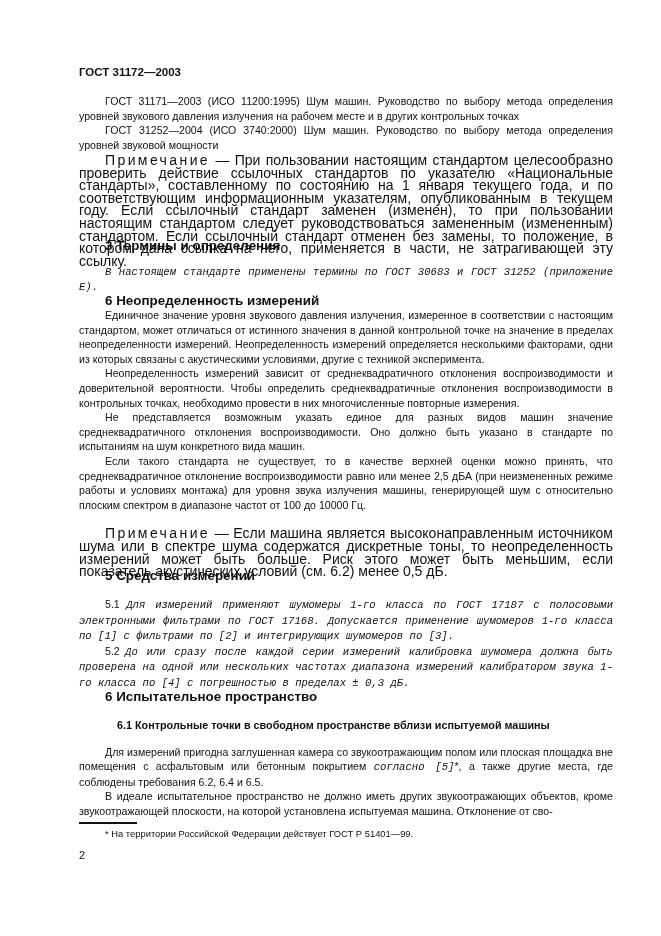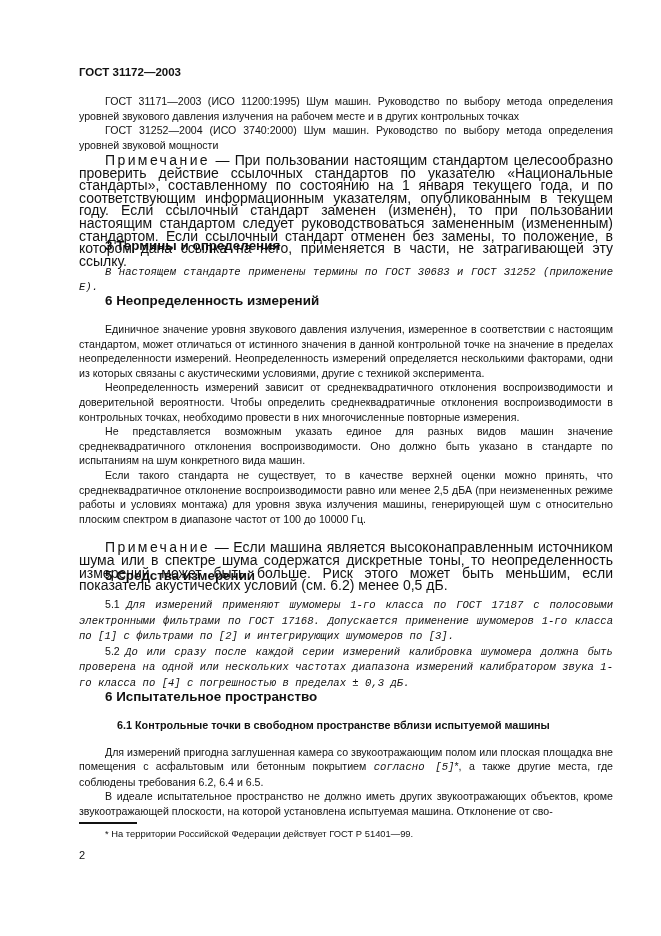--- a/index.html
+++ b/index.html
@@ -33,21 +33,21 @@
   <p class="note"><span class="sp">Примечание</span><span> — При пользовании настоящим стандартом целесообразно проверить действие ссылочных стандартов по указателю «Национальные стандарты», составленному по состоянию на 1 января текущего года, и по соответствующим информационным указателям, опубликованным в текущем году. Если ссылочный стандарт заменен (изменен), то при пользовании настоящим стандартом следует руководствоваться замененным (измененным) стандартом. Если ссылочный стандарт отменен без замены, то положение, в котором дана ссылка на него, применяется в части, не затрагивающей эту ссылку.</span></p>
 </div>
 
 <div class="abs" style="top:238px;">
   <h2 class="h2">3  Термины и определения</h2>
   <p class="p it" style="margin-top:12px;">В настоящем стандарте применены термины по ГОСТ 30683 и ГОСТ 31252 (приложение Е).</p>
 </div>
 
 <div class="abs" style="top:293px;">
   <h2 class="h2">6  Неопределенность измерений</h2>
-  <div style="margin-top:14px;">
+  <div style="">
     <p class="p">Единичное значение уровня звукового давления излучения, измеренное в соответствии с настоящим стандартом, может отличаться от истинного значения в данной контрольной точке на значение в пределах неопределенности измерений. Неопределенность измерений определяется несколькими факторами, одни из которых связаны с акустическими условиями, другие с техникой эксперимента.</p>
     <p class="p">Неопределенность измерений зависит от среднеквадратичного отклонения воспроизводимости и доверительной вероятности. Чтобы определить среднеквадратичные отклонения воспроизводимости в контрольных точках, необходимо провести в них многочисленные повторные измерения.</p>
     <p class="p">Не представляется возможным указать единое для разных видов машин значение среднеквадратичного отклонения воспроизводимости. Оно должно быть указано в стандарте по испытаниям на шум конкретного вида машин.</p>
     <p class="p">Если такого стандарта не существует, то в качестве верхней оценки можно принять, что среднеквадратичное отклонение воспроизводимости равно или менее 2,5 дБА (при неизмененных режиме работы и условиях монтажа) для уровня звука излучения машины, генерирующей шум с относительно плоским спектром в диапазоне частот от 100 до 10000 Гц.</p>
   </div>
   <p class="note" style="margin-top:15px;"><span class="sp">Примечание</span><span> — Если машина является высоконаправленным источником шума или в спектре шума содержатся дискретные тоны, то неопределенность измерений может быть больше. Риск этого может быть меньшим, если показатель акустических условий (см. 6.2) менее 0,5 дБ.</span></p>
 </div>
 
 <div class="abs" style="top:568px;">
   <h2 class="h2">5  Средства измерений</h2>

